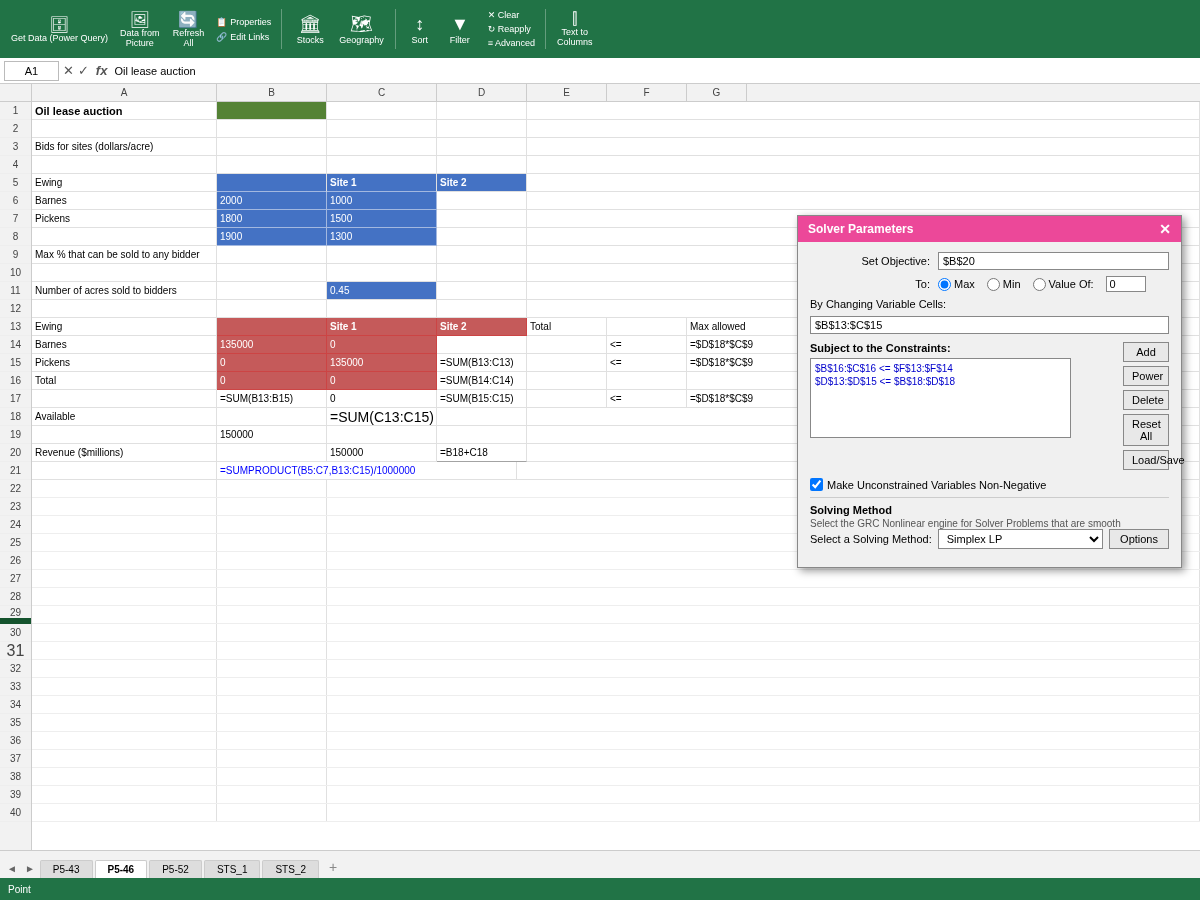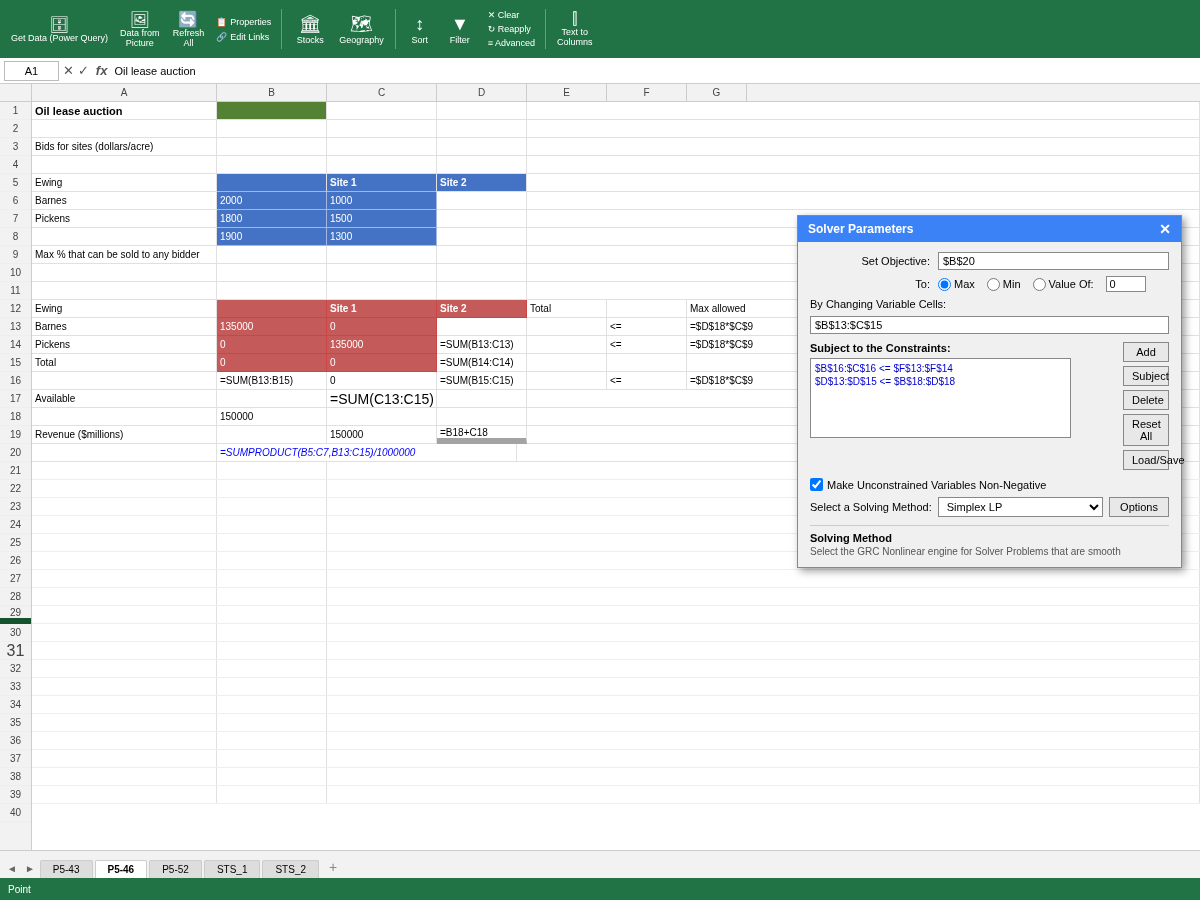--- a/index.html
+++ b/index.html
@@ -197,20 +197,27 @@
       </div>
 
       <div style="display:flex;height:18px;flex-shrink:0;">
         <div style="width:185px;border-right:1px solid #e0e0e0;border-bottom:1px solid #e0e0e0;height:18px;"></div>
         <div style="width:110px;border-right:1px solid #e0e0e0;border-bottom:1px solid #e0e0e0;height:18px;"></div>
         <div style="width:110px;border-right:1px solid #e0e0e0;border-bottom:1px solid #e0e0e0;height:18px;"></div>
         <div style="width:90px;border-right:1px solid #e0e0e0;border-bottom:1px solid #e0e0e0;height:18px;"></div>
         <div style="flex:1;border-right:1px solid #e0e0e0;border-bottom:1px solid #e0e0e0;height:18px;"></div>
       </div>
 
+      <div style="display:flex;height:18px;flex-shrink:0;">
+        <div style="width:185px;border-right:1px solid #e0e0e0;border-bottom:1px solid #e0e0e0;height:18px;font-size:10px;padding:0 3px;display:flex;align-items:center;">Number of acres sold to bidders</div>
+        <div style="width:110px;border-right:1px solid #e0e0e0;border-bottom:1px solid #e0e0e0;height:18px;"></div>
+        <div style="width:110px;border-right:1px solid #e0e0e0;border-bottom:1px solid #e0e0e0;height:18px;font-size:10px;padding:0 3px;display:flex;align-items:center;background:#4472c4;color:white;">0.45</div>
+        <div style="width:90px;border-right:1px solid #e0e0e0;border-bottom:1px solid #e0e0e0;height:18px;"></div>
+        <div style="flex:1;border-right:1px solid #e0e0e0;border-bottom:1px solid #e0e0e0;height:18px;"></div>
+      </div>
 
       <div style="display:flex;height:18px;flex-shrink:0;">
         <div style="width:185px;border-right:1px solid #e0e0e0;border-bottom:1px solid #e0e0e0;height:18px;"></div>
         <div style="width:110px;border-right:1px solid #e0e0e0;border-bottom:1px solid #e0e0e0;height:18px;"></div>
         <div style="width:110px;border-right:1px solid #e0e0e0;border-bottom:1px solid #e0e0e0;height:18px;"></div>
         <div style="width:90px;border-right:1px solid #e0e0e0;border-bottom:1px solid #e0e0e0;height:18px;"></div>
         <div style="flex:1;border-right:1px solid #e0e0e0;border-bottom:1px solid #e0e0e0;height:18px;"></div>
       </div>
 
       <div style="display:flex;height:18px;flex-shrink:0;">
@@ -276,27 +283,27 @@
         <div style="width:110px;border-right:1px solid #e0e0e0;border-bottom:1px solid #e0e0e0;height:18px;font-size:10px;padding:0 3px;display:flex;align-items:center;">150000</div>
         <div style="width:110px;border-right:1px solid #e0e0e0;border-bottom:1px solid #e0e0e0;height:18px;"></div>
         <div style="width:90px;border-right:1px solid #e0e0e0;border-bottom:1px solid #e0e0e0;height:18px;"></div>
         <div style="flex:1;border-right:1px solid #e0e0e0;border-bottom:1px solid #e0e0e0;height:18px;"></div>
       </div>
 
       <div style="display:flex;height:18px;flex-shrink:0;">
         <div style="width:185px;border-right:1px solid #e0e0e0;border-bottom:1px solid #e0e0e0;height:18px;font-size:10px;padding:0 3px;display:flex;align-items:center;">Revenue ($millions)</div>
         <div style="width:110px;border-right:1px solid #e0e0e0;border-bottom:1px solid #e0e0e0;height:18px;"></div>
         <div style="width:110px;border-right:1px solid #e0e0e0;border-bottom:1px solid #e0e0e0;height:18px;font-size:10px;padding:0 3px;display:flex;align-items:center;">150000</div>
-        <div style="width:90px;border-right:1px solid #e0e0e0;border-bottom:6px solid #a3a3a3;height:18px;font-size:10px;padding:0 3px;display:flex;align-items:center;">=B18+C18</div>
-        <div style="flex:1;border-right:1px solid #e0e0e0;border-bottom:1px solid #e0e0e0;height:18px;"></div>
-      </div>
-
-      <div style="display:flex;height:18px;flex-shrink:0;">
-        <div style="width:185px;border-right:1px solid #e0e0e0;border-bottom:1px solid #e0e0e0;height:18px;"></div>
-        <div style="width:300px;border-right:1px solid #e0e0e0;border-bottom:1px solid #e0e0e0;height:18px;font-size:10px;padding:0 3px;display:flex;align-items:center;color:blue;font-style:italic;">=SUMPRODUCT(B5:C7,B13:C15)/1000000</div>
+        <div style="width:90px;border-right:1px solid #e0e0e0;border-bottom:1px solid #a3a3a3;height:18px;font-size:10px;padding:0 3px;display:flex;align-items:center;">=B18+C18</div>
+        <div style="flex:1;border-right:1px solid #e0e0e0;border-bottom:1px solid #e0e0e0;height:18px;"></div>
+      </div>
+
+      <div style="display:flex;height:18px;flex-shrink:0;">
+        <div style="width:185px;border-right:1px solid #e0e0e0;border-bottom:1px solid #e0e0e0;height:18px;"></div>
+        <div style="width:300px;border-right:1px solid #e0e0e0;border-bottom:1px solid #e0e0e0;height:18px;font-size:10px;padding:0 3px;display:flex;align-items:center;color:blue;">=SUMPRODUCT(B5:C7,B13:C15)/1000000</div>
         <div style="flex:1;border-right:1px solid #e0e0e0;border-bottom:1px solid #e0e0e0;height:18px;"></div>
       </div>
 
       <div style="display:flex;flex-direction:column;flex:1;">
         <div style="height:18px;border-bottom:1px solid #eee;display:flex;">
             <div style="width:185px;border-right:1px solid #e0e0e0;"></div>
             <div style="width:110px;border-right:1px solid #e0e0e0;"></div>
             <div style="flex:1;border-right:1px solid #e0e0e0;"></div>
           </div>
         <div style="height:18px;border-bottom:1px solid #eee;display:flex;">
@@ -389,21 +396,21 @@
             <div style="width:110px;border-right:1px solid #e0e0e0;"></div>
             <div style="flex:1;border-right:1px solid #e0e0e0;"></div>
           </div>
       </div>
 
     </div>
   </div>
 </div>
 
 <div style="position:absolute;right:18px;top:215px;width:385px;background:#f0f0f0;border:1px solid #888;box-shadow:3px 3px 8px rgba(0,0,0,0.4);z-index:100;">
-  <div style="background:#3b82f6;color:white;padding:5px 10px;font-size:12px;font-weight:bold;display:flex;justify-content:space-between;align-items:center;">
+  <div style="background:#ec4899;color:white;padding:5px 10px;font-size:12px;font-weight:bold;display:flex;justify-content:space-between;align-items:center;">
     <span>Solver Parameters</span>
     <span style="cursor:pointer;font-size:14px;">✕</span>
   </div>
   <div style="padding:10px 12px;">
 
     <div style="display:flex;align-items:center;gap:8px;margin-bottom:6px;">
       <label style="width:120px;font-size:11px;text-align:right;">Set Objective:</label>
       <input style="flex: 1 1 0%; border: 1px solid rgb(136, 136, 136); padding: 2px 4px; font-size: 11px; background: white;" value="$B$20">
     </div>
 
@@ -427,45 +434,45 @@
     <div style="display:flex;gap:8px;">
       <div style="flex:1;">
         <div style="font-size:11px;margin-bottom:4px;font-weight:bold;">Subject to the Constraints:</div>
         <div style="border:1px solid #888;background:white;height:80px;padding:4px;font-size:10px;overflow-y:auto;">
           <span style="color:#0000cc;cursor:pointer;display:block;margin-bottom:2px;">$B$16:$C$16 &lt;= $F$13:$F$14</span>
           <span style="color:#0000cc;cursor:pointer;display:block;margin-bottom:2px;">$D$13:$D$15 &lt;= $B$18:$D$18</span>
         </div>
       </div>
       <div style="display:flex;flex-direction:column;gap:4px;width:90px;padding-left:44px;">
         <button style="padding:3px 8px;font-size:11px;border:1px solid #888;background:#e8e8e8;cursor:pointer;">Add</button>
-        <button style="padding:3px 8px;font-size:11px;border:1px solid #888;background:#e8e8e8;cursor:pointer;">Subject</button>
+        <button style="padding:3px 8px;font-size:11px;border:1px solid #888;background:#e8e8e8;cursor:pointer;">Power</button>
         <button style="padding:3px 8px;font-size:11px;border:1px solid #888;background:#e8e8e8;cursor:pointer;">Delete</button>
         <button style="padding:3px 8px;font-size:11px;border:1px solid #888;background:#e8e8e8;cursor:pointer;">Reset All</button>
         <button style="padding:3px 8px;font-size:11px;border:1px solid #888;background:#e8e8e8;cursor:pointer;">Load/Save</button>
       </div>
     </div>
 
     <div style="display:flex;align-items:center;gap:4px;margin-top:8px;margin-bottom:6px;">
       <input type="checkbox" checked="" style="">
       <label style="font-size:11px;">Make Unconstrained Variables Non-Negative</label>
+    </div>
+
+    <div style="border-top:1px solid #ccc;padding-top:6px;">
+      <div style="font-size:11px;font-weight:bold;margin-bottom:2px;">Solving Method</div>
+      <div style="font-size:10px;color:#555;">Select the GRC Nonlinear engine for Solver Problems that are smooth</div>
     </div>
 
     <div style="display:flex;align-items:center;gap:6px;margin-bottom:8px;">
       <label style="font-size:11px;">Select a Solving Method:</label>
       <select style="border:1px solid #888;padding:2px 4px;font-size:11px;background:white;flex:1;">
         <option>Simplex LP</option>
         <option>GRG Nonlinear</option>
         <option>Evolutionary</option>
       </select>
       <button style="padding:3px 10px;font-size:11px;border:1px solid #888;background:#e8e8e8;cursor:pointer;">Options</button>
-    </div>
-
-    <div style="border-top:1px solid #ccc;padding-top:6px;">
-      <div style="font-size:11px;font-weight:bold;margin-bottom:2px;">Solving Method</div>
-      <div style="font-size:10px;color:#555;">Select the GRC Nonlinear engine for Solver Problems that are smooth</div>
     </div>
   </div>
 </div>
 
 <div style="height:28px;background:#f2f2f2;border-top:1px solid #ccc;display:flex;align-items:flex-end;padding:0 4px;gap:2px;">
   <div style="padding:4px 3px;cursor:pointer;font-size:10px;color:#666;">◄</div>
   <div style="padding:4px 3px;cursor:pointer;font-size:10px;color:#666;">►</div>
   <div style="padding:3px 12px;border:1px solid #ccc;border-bottom:none;background:#ddd;cursor:pointer;font-size:10px;border-radius:2px 2px 0 0;">P5-43</div>
   <div style="padding:3px 12px;border:1px solid #ccc;border-bottom:none;background:white;cursor:pointer;font-size:10px;border-radius:2px 2px 0 0;font-weight:bold;">P5-46</div>
   <div style="padding:3px 12px;border:1px solid #ccc;border-bottom:none;background:#ddd;cursor:pointer;font-size:10px;border-radius:2px 2px 0 0;">P5-52</div>

